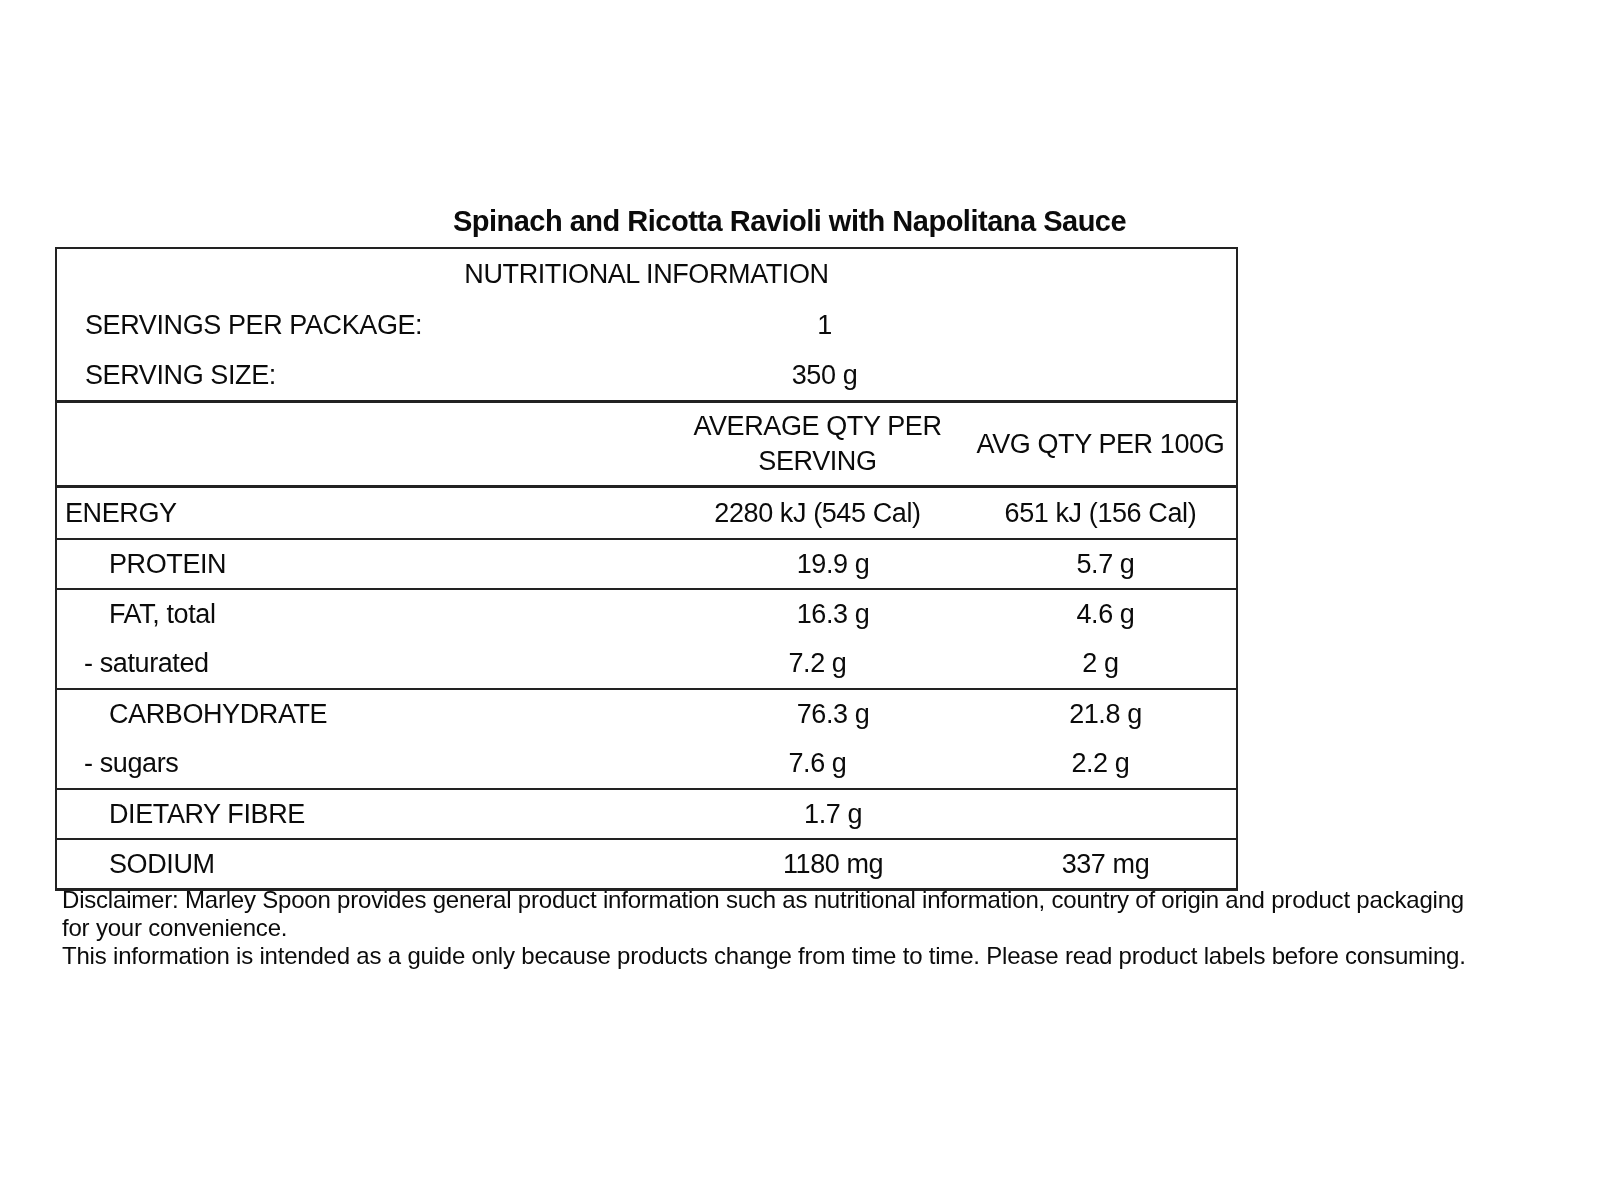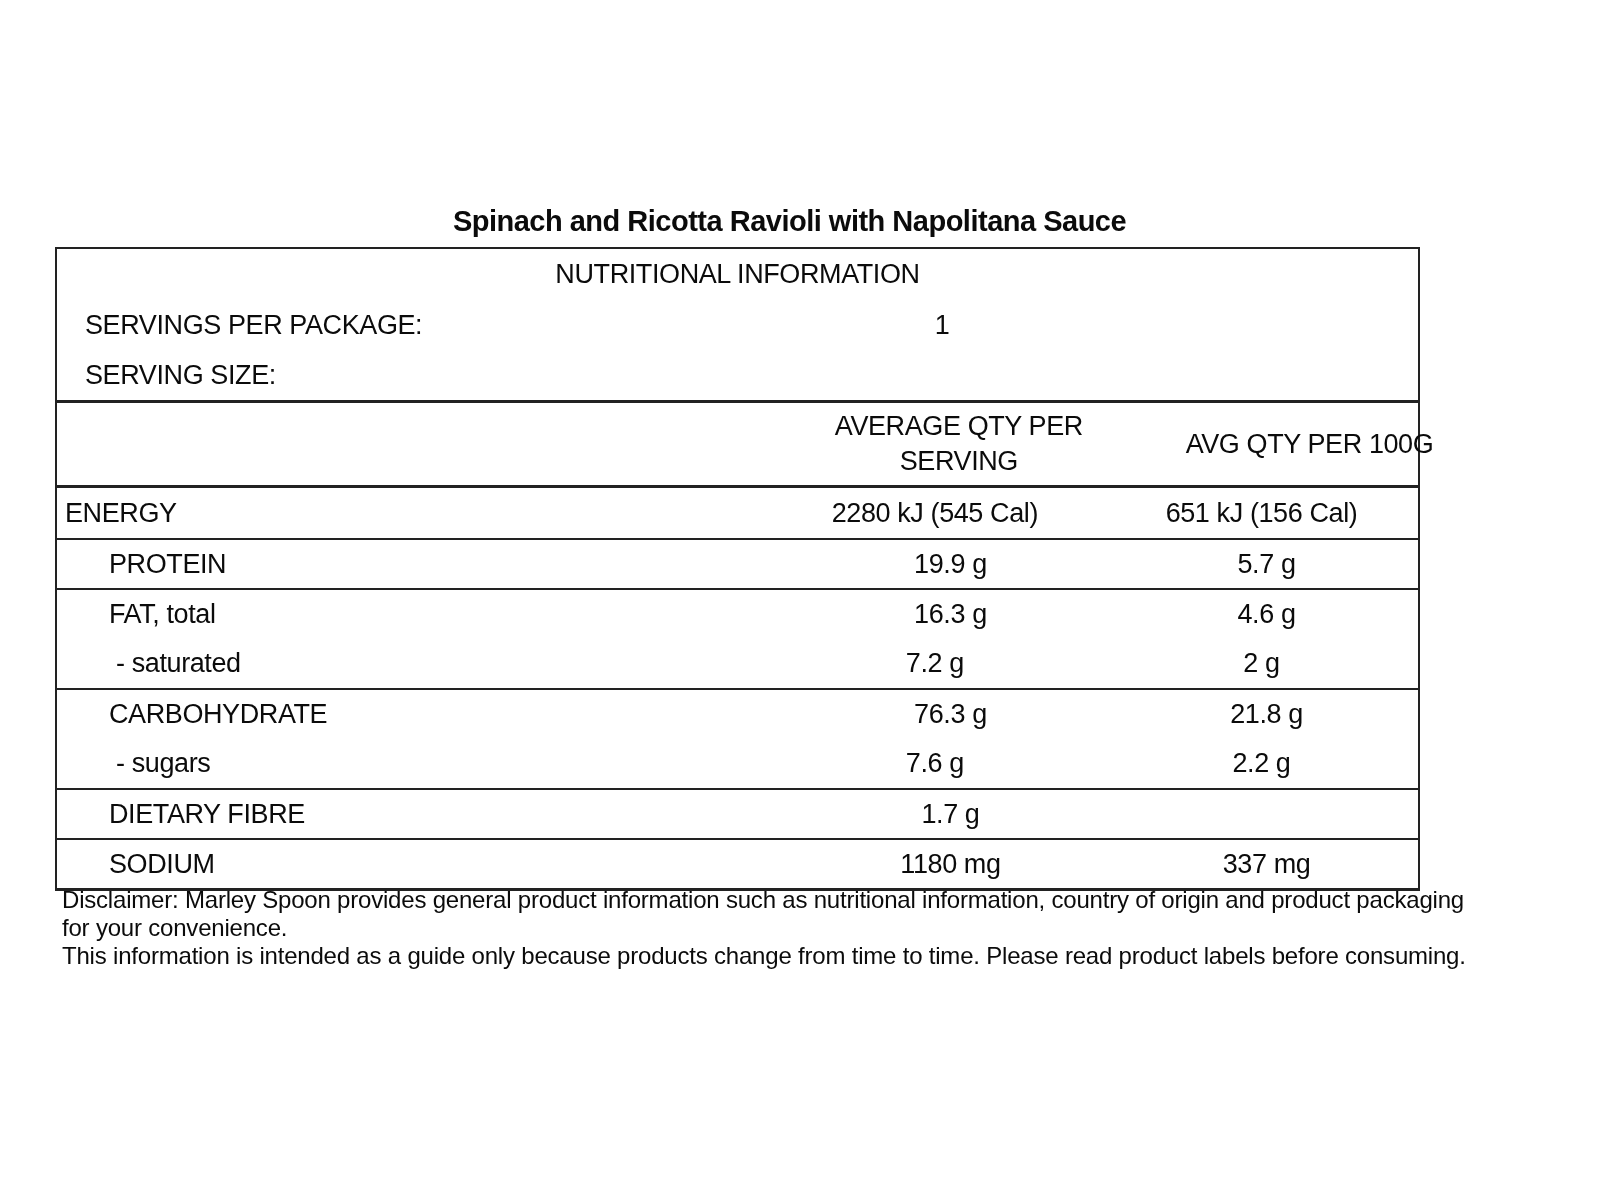--- a/index.html
+++ b/index.html
@@ -25,46 +25,45 @@
     text-align: center;
     font-size: 29px;
     font-weight: bold;
     letter-spacing: -0.5px;
     color: #0b0b0b;
   }
   .ntable {
     position: absolute;
     top: 247px;
     left: 55px;
-    width: 1365px;
+    width: 1183px;
     box-sizing: border-box;
     border: 2px solid #222222;
     border-bottom-width: 3px;
     font-size: 27px;
     letter-spacing: -0.4px;
   }
   .row {
     display: grid;
     grid-template-columns: 52% 25% 23%;
     align-items: center;
     box-sizing: border-box;
   }
   .row.r-top { height: 50px; padding-left: 20px; }
   .row.r-tabletitle { height: 51px; }
   .row.col-header {
     height: 88px;
     border-top: 3px solid #222222;
     border-bottom: 3px solid #222222;
-    gap: 24px;
   }
   .row.data { height: 50px; }
   .row.sep { border-top: 2px solid #222222; padding-left: 44px; }
   .cell { box-sizing: border-box; }
   .cell.label { padding-left: 8px; text-align: left; }
-  .cell.sublabel { padding-left: 59px; text-align: left; }
+  .cell.sublabel { padding-left: 27px; text-align: left; }
   .cell.center { text-align: center; }
   .cell.full { grid-column: 1 / -1; text-align: center; }
   .hdr-wrap {
     display: inline-block;
     max-width: 260px;
     line-height: 1.3;
   }
   .disclaimer {
     position: absolute;
     top: 886px;
@@ -91,20 +90,21 @@
     </div>
 
     <div class="row r-top">
       <div class="cell label">SERVINGS PER PACKAGE:</div>
       <div class="cell center">1</div>
       <div class="cell"></div>
     </div>
 
     <div class="row r-top">
       <div class="cell label">SERVING SIZE:</div>
+      <div class="cell center">350 g</div>
       <div class="cell"></div>
     </div>
 
     <div class="row col-header">
       <div class="cell label"></div>
       <div class="cell center">
         <span class="hdr-wrap">AVERAGE QTY PER SERVING</span>
       </div>
       <div class="cell center">AVG QTY PER 100G</div>
     </div>

